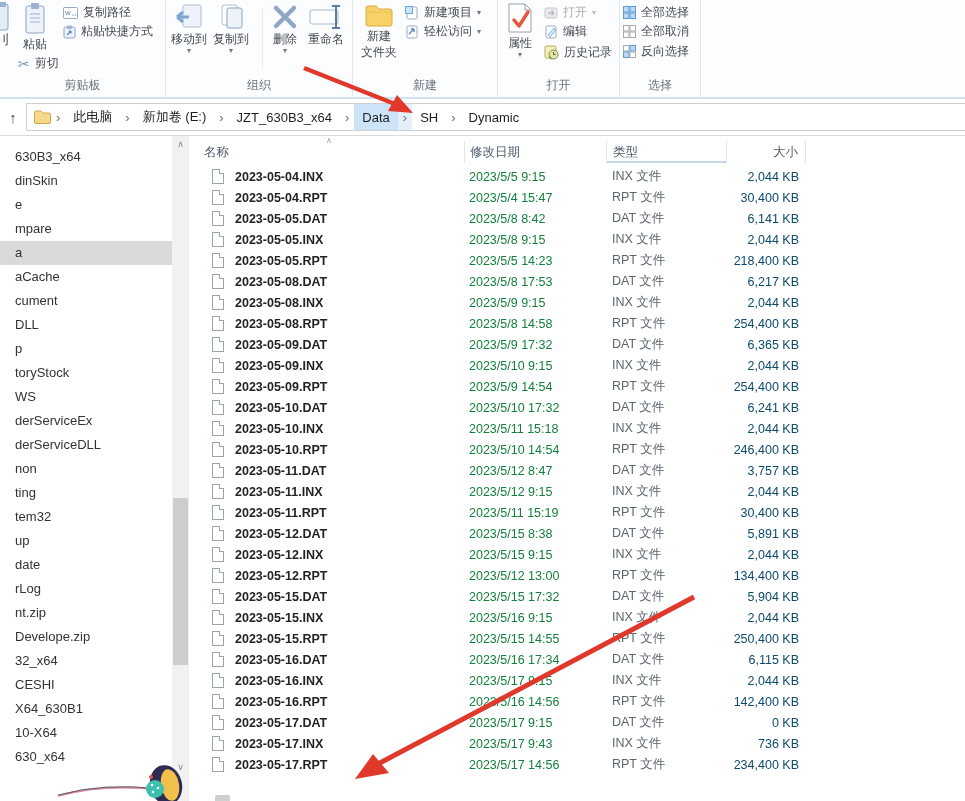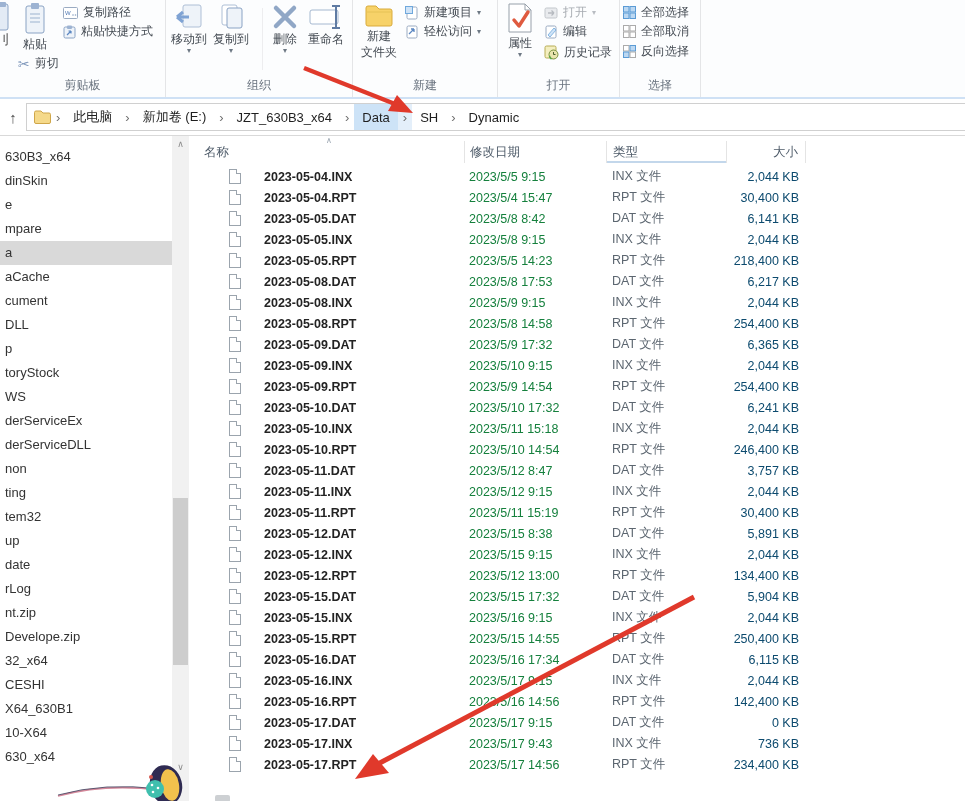--- a/index.html
+++ b/index.html
@@ -34,38 +34,38 @@
     display:flex;align-items:center;padding-left:7px;font-size:13px;color:#1f1f1f}
   .crumbs{display:flex;align-items:stretch;height:26px}
   .chev{display:flex;align-items:center;padding:0 5px;color:#6e6e6e;font-size:13px}
   .seg{display:flex;align-items:center;padding:0 8px;cursor:default}
   .seghl{background:#cde3f7}
   .chevhl{background:#e4effa}
 
   
   .main{position:absolute;top:136px;left:0;right:0;bottom:0;display:flex;background:#fff}
   .nav{width:172px;padding-top:9px;font-size:13px;color:#333;overflow:hidden}
-  .navitem{height:24px;line-height:24px;white-space:nowrap;padding-left:5px;cursor:default}
+  .navitem{height:24px;line-height:24px;white-space:nowrap;padding-left:15px;cursor:default}
   .navitem.selected{background:#d9d9d9}
   .navscroll{width:17px;background:#f1f1f1;position:relative;flex:none}
   .nsarrow{position:absolute;left:0;right:0;height:16px;color:#8a8a8a;font-size:9px;text-align:center;line-height:16px}
   .nsarrow.up{top:0}.nsarrow.down{bottom:26px}
   .nsthumb{position:absolute;left:1px;right:1px;top:362px;height:167px;background:#cdcdcd}
 
   
   .files{flex:1;position:relative;padding-top:2px}
   .fheader{display:flex;height:28px;align-items:center;font-size:12.5px;color:#4e5b69;position:relative}
   .hcell{height:22px;display:flex;align-items:center;cursor:default}
   .h-name{width:275px;padding-left:15px}
   .h-date{width:142px;padding-left:5px;border-left:1px solid #e4e4e4}
   .h-type{width:120px;padding-left:6px;border-left:1px solid #e4e4e4;box-shadow:inset 0 -2px 0 #c3d7eb}
   .h-size{width:80px;justify-content:flex-end;padding-right:7px;border-left:1px solid #e4e4e4;border-right:1px solid #e4e4e4}
   .sortcaret{position:absolute;left:137px;top:-2px;font-size:8px;color:#98a3af}
   .frow{display:flex;height:21px;align-items:center;font-size:12.5px;cursor:default}
-  .c-name{width:275px;display:flex;align-items:center;gap:23px;padding-left:40px;font-weight:700;color:#232323;white-space:nowrap}
+  .c-name{width:275px;display:flex;align-items:center;gap:11px;padding-left:23px;font-weight:700;color:#232323;white-space:nowrap}
   .c-date{width:142px;padding-left:5px;color:#15803d;white-space:nowrap}
   .c-type{width:120px;padding-left:6px;color:#5c6670;white-space:nowrap}
   .c-size{width:80px;text-align:right;padding-right:7px;color:#0c4a6e;white-space:nowrap}
   .fico{width:12px;height:15px;border:1px solid #9ba4ad;background:#fff;position:relative;flex:none}
   .fico::before{content:'';position:absolute;top:-1px;right:-1px;width:4px;height:4px;background:#fff;
     border-left:1px solid #9ba4ad;border-bottom:1px solid #9ba4ad}
 
   
   .overlay{position:absolute;inset:0;z-index:60;pointer-events:none}
   .icon{flex:none;display:block}

